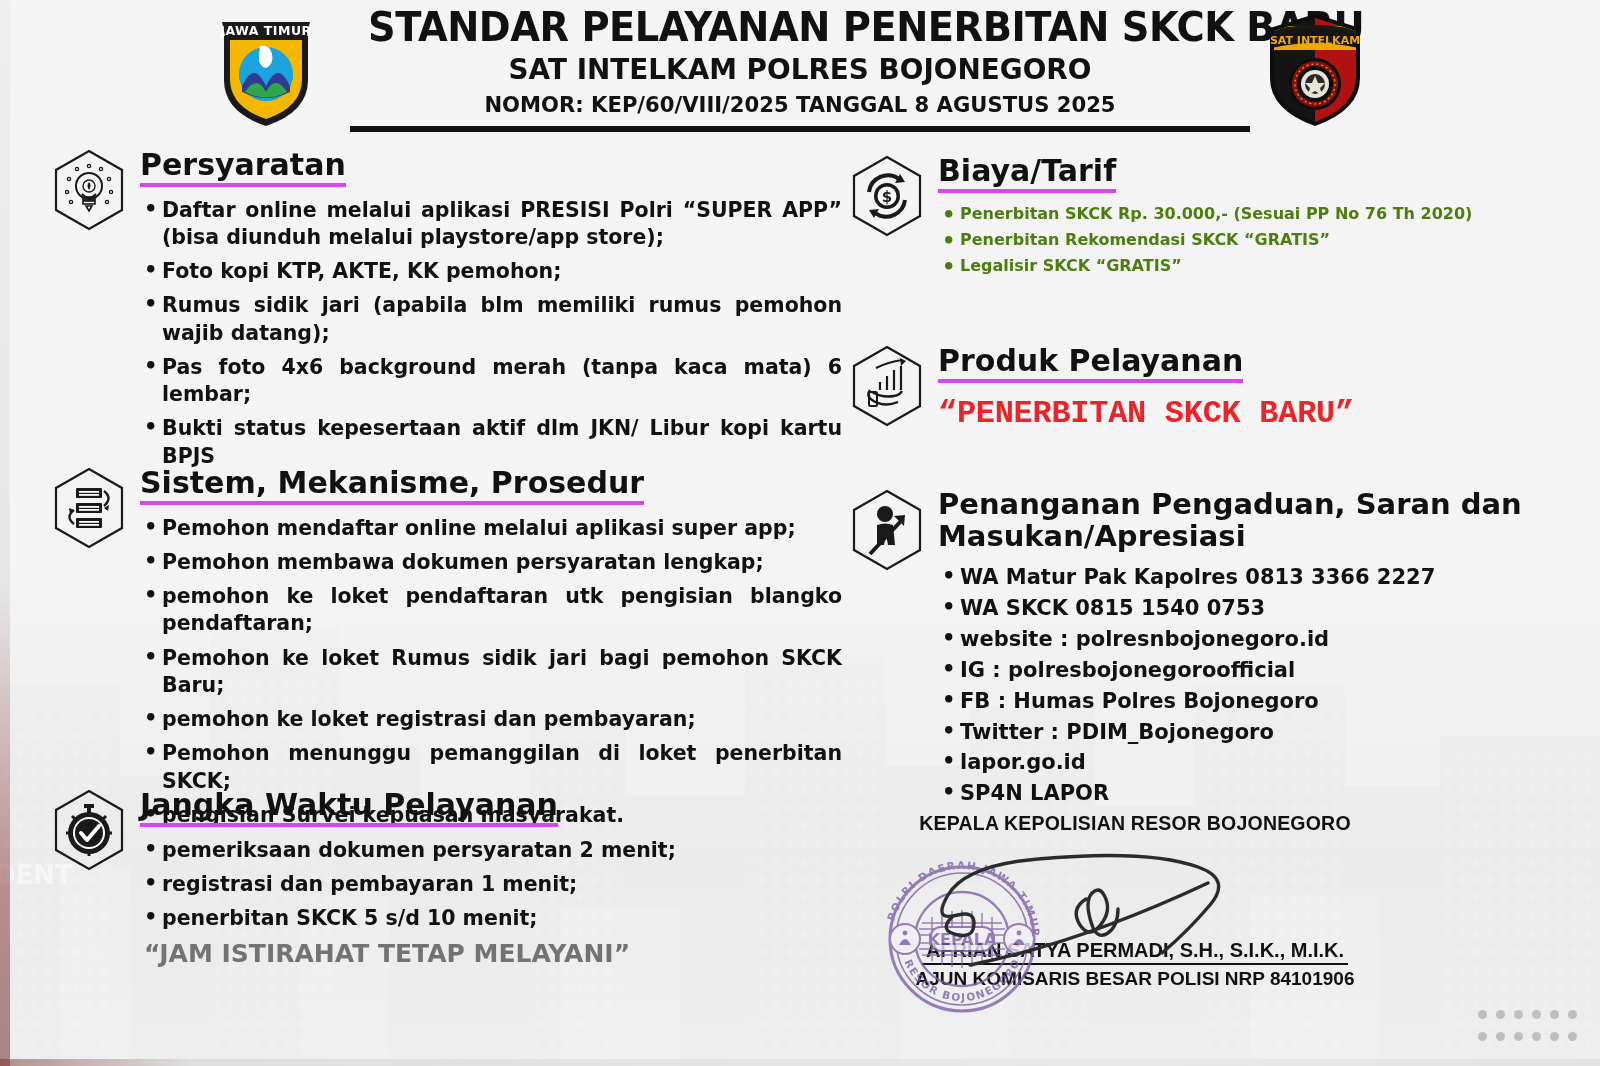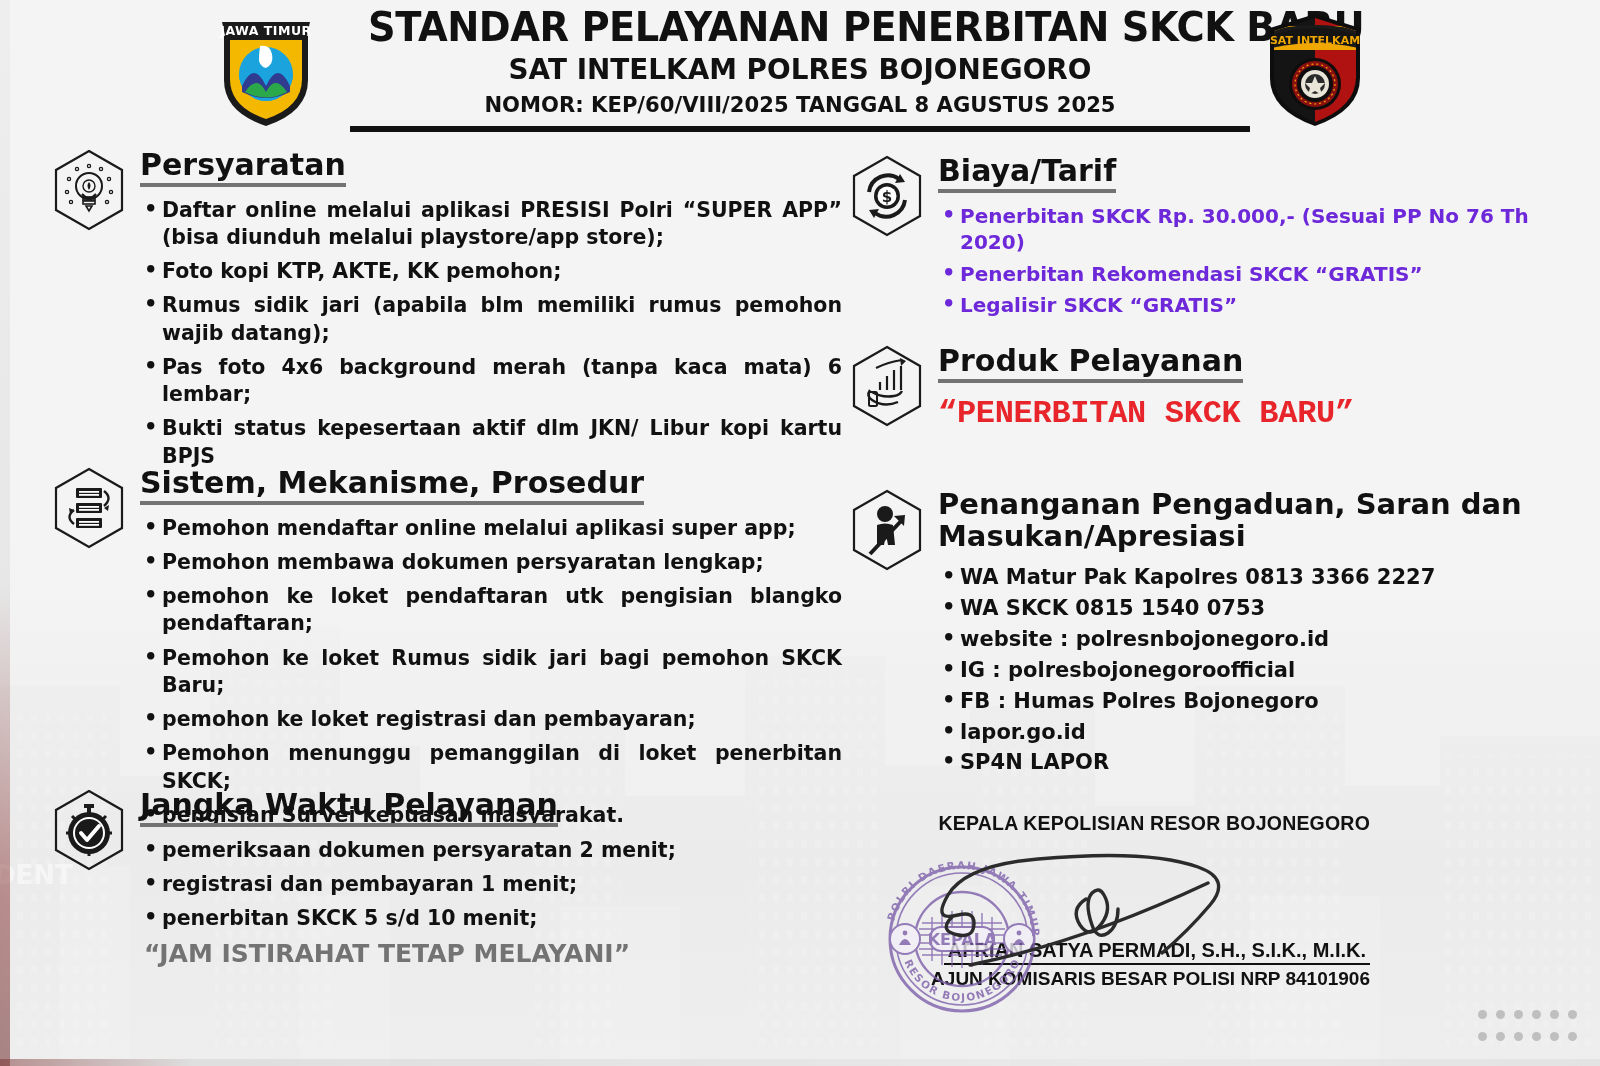--- a/index.html
+++ b/index.html
@@ -83,37 +83,37 @@
   .hexicon {
     flex: 0 0 auto;
     width: 74px; height: 84px; margin-right: 14px;
     display:flex; align-items:center; justify-content:center;
   }
   .block-body { flex:1 1 auto; min-width:0; }
   .sec-title {
     font-family:"DejaVu Sans", sans-serif;
     font-weight:700; font-size:30px; color:#111;
     display:inline-block;
-    border-bottom: 4px solid #737373; padding-bottom: 1px;
+    border-bottom: 4px solid #d946ef; padding-bottom: 1px;
     line-height:1.12;
   }
   .sec-title.two-line { border-bottom:none; font-size:29px; }
 
   ul.bullets { list-style:none; margin-top:10px; }
   ul.bullets li {
     position:relative; padding-left: 22px; margin-bottom: 7px;
     font-family:"DejaVu Sans", sans-serif;
     font-weight:700; font-size:20.5px; color:#111; line-height:1.33;
     text-align: justify;
   }
   ul.bullets li::before {
     content:"•"; position:absolute; left:4px; top:-1px; font-size:21px;
   }
   ul.bullets.nojust li { text-align:left; }
-  ul.bullets.red li { color:#6d28d9; font-size:20px; margin-bottom:5px; }
+  ul.bullets.red li { color:#4d7c0f; font-size:16px; margin-bottom:5px; }
   ul.bullets.contact li { font-size:21px; margin-bottom:3px; font-weight:700; }
 
   .highlight-red {
     color:#e8252a; font-family:Liberation Mono, monospace;
     font-weight:700; font-size:32px; margin-top: 12px; letter-spacing:-0.3px;
   }
   .quote-red {
     color:#737373; font-family:"DejaVu Sans", sans-serif;
     font-weight:700; font-size:25px; padding-left:4px;
   }
@@ -122,21 +122,21 @@
   #blk-persyaratan { position:absolute; left:52px; top:0px; width: 790px; }
   #blk-sistem      { position:absolute; left:52px; top:318px; width: 790px; }
   #blk-jangka      { position:absolute; left:52px; top:640px; width: 790px; }
   #blk-biaya       { position:absolute; left:5px;  top:6px;  width: 740px; }
   #blk-produk      { position:absolute; left:5px;  top:196px; width: 740px; }
   #blk-pengaduan   { position:absolute; left:5px;  top:340px; width: 740px; }
 
   
   .signature {
     position:absolute; left: 900px; top: 812px; width: 470px;
-    text-align:right;
+    text-align:center;
     font-family:"Liberation Sans", sans-serif;
   }
   .sig-line1 {
     font-weight:700; font-size:19.5px; color:#111; letter-spacing:.2px;
   }
   .sig-space { height: 104px; position:relative; }
   .sig-name {
     font-weight:700; font-size:20px; color:#111;
     border-bottom:2px solid #111; display:inline-block; padding:0 4px 1px 4px;
   }
@@ -440,20 +440,21 @@
           <div class="sec-title two-line">
             <span>Penanganan Pengaduan, Saran dan</span><br>
             <span>Masukan/Apresiasi</span>
           </div>
           <ul class="bullets contact nojust">
             <li>WA Matur Pak Kapolres 0813 3366 2227</li>
             <li>WA SKCK 0815 1540 0753</li>
             <li>website : polresnbojonegoro.id</li>
             <li>IG : polresbojonegoroofficial</li>
             <li>FB : Humas Polres Bojonegoro</li>
+            <li>Twitter : PDIM_Bojonegoro</li>
             <li>lapor.go.id</li>
             <li>SP4N LAPOR</li>
           </ul>
         </div>
       </div>
 
     </div>
   </div>
 
   <div class="signature">

